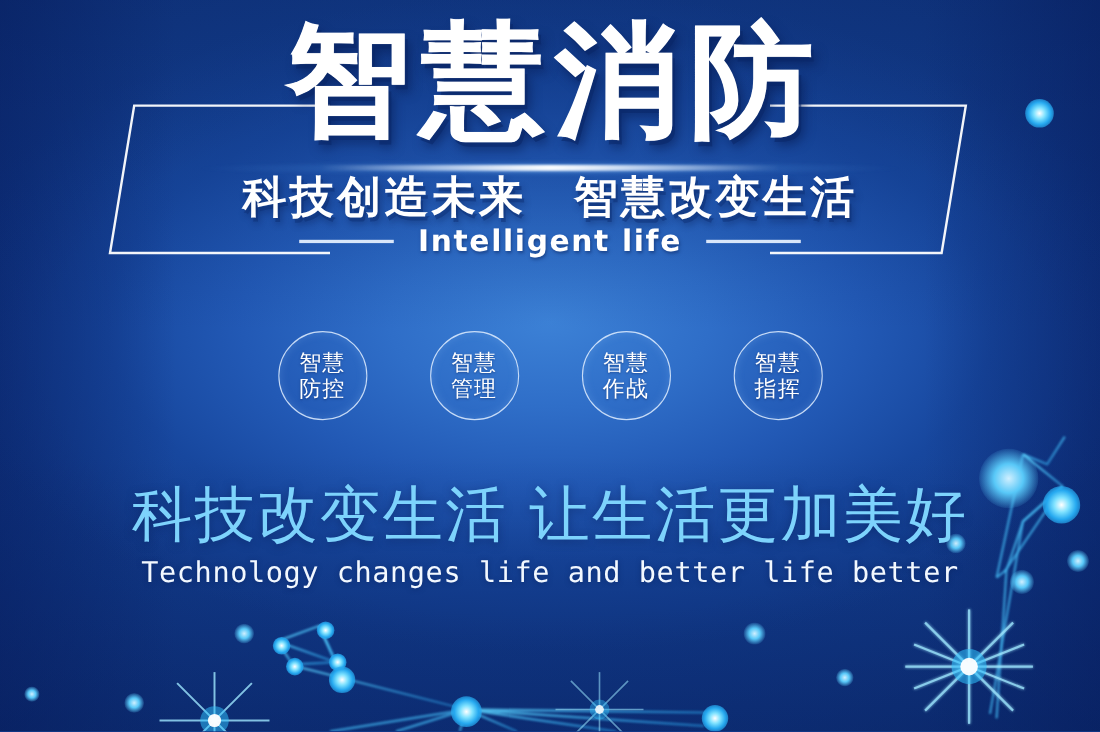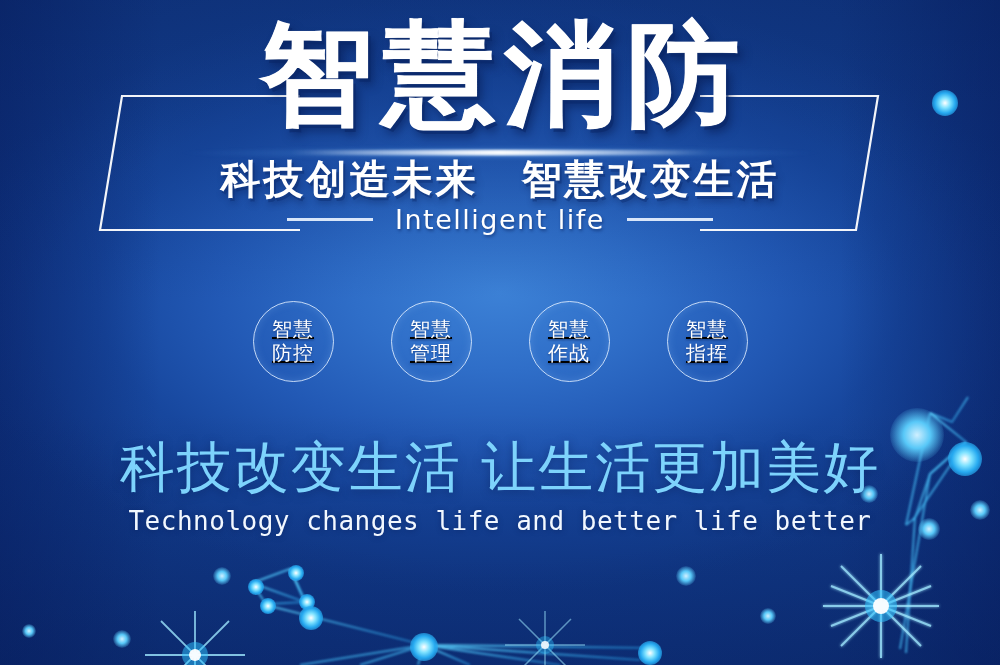--- a/index.html
+++ b/index.html
@@ -82,28 +82,28 @@
 
   .eng-row{
     position:absolute;left:0;right:0;top:204px;
     display:flex;align-items:center;justify-content:center;gap:22px;
   }
   .eng-line{
     width:86px;height:3px;background:#e8f2ff;opacity:.92;
   }
   .eng-title{
     font-family:"DejaVu Sans","Liberation Sans",sans-serif;
-    font-weight:400;font-size:27px;letter-spacing:1.5px;color:#ffffff;
+    font-weight:700;font-size:27px;letter-spacing:1.5px;color:#ffffff;
     text-shadow:1px 2px 3px rgba(8,30,86,.5);
   }
 
   
   .badges{
     position:absolute;left:0;right:0;top:301px;
-    display:flex;justify-content:center;gap:57px;text-decoration:underline;
+    display:flex;justify-content:center;gap:57px;
   }
   .badge{
     width:79px;height:79px;border-radius:50%;
     border:1.6px solid rgba(224,238,255,.86);
     display:flex;flex-direction:column;align-items:center;justify-content:center;
     box-shadow:0 0 9px rgba(150,200,255,.22) inset;
   }
   .badge span{
     display:block;
     font-family:"DejaVu Sans","Liberation Sans",sans-serif;

